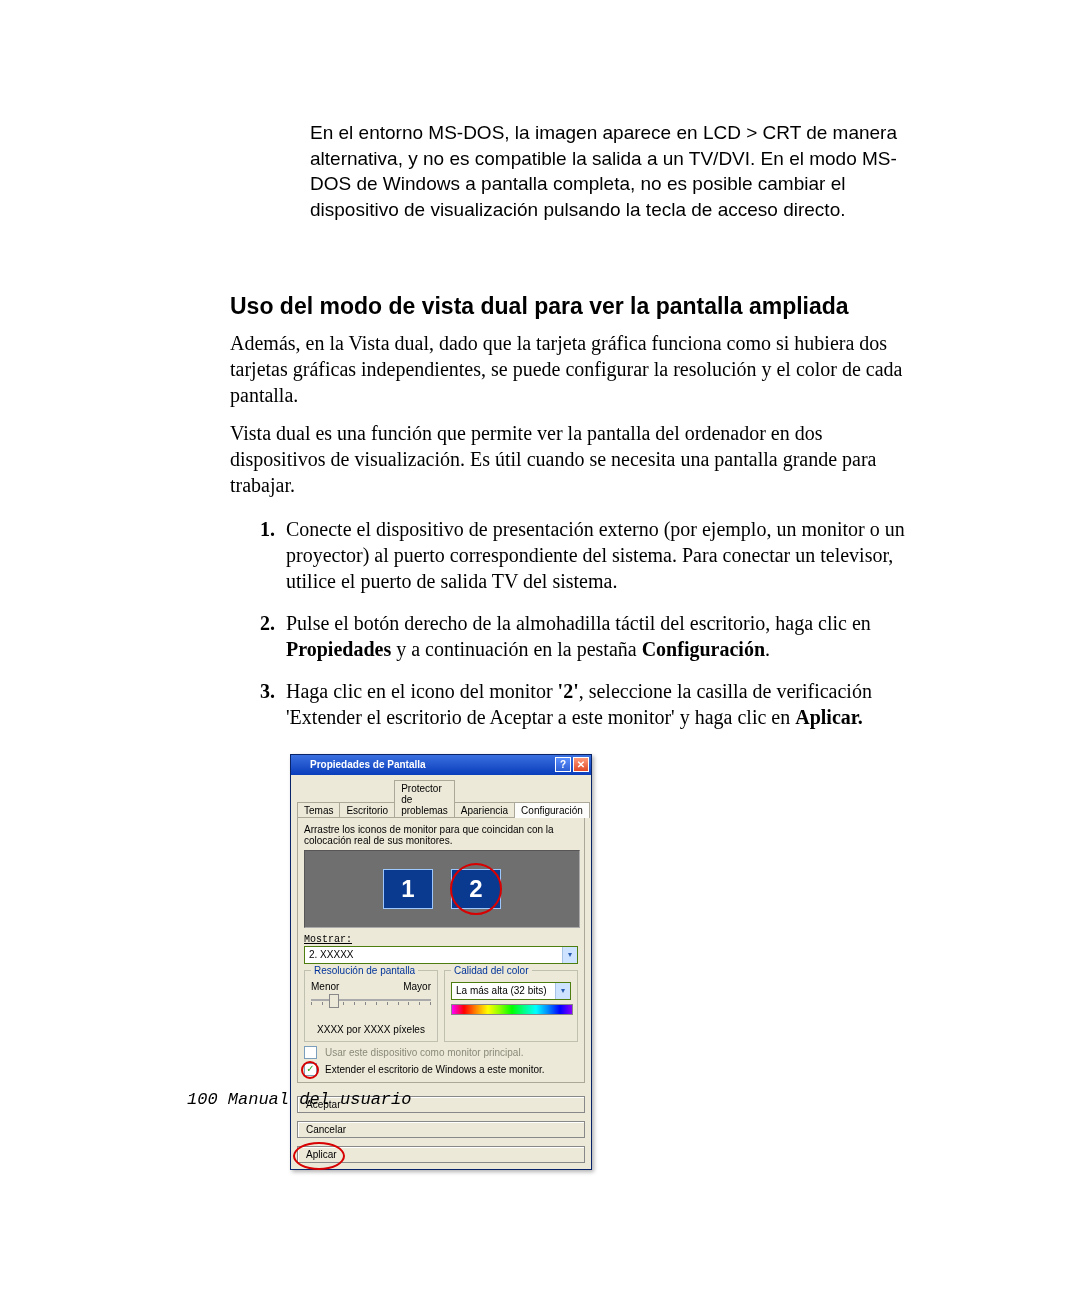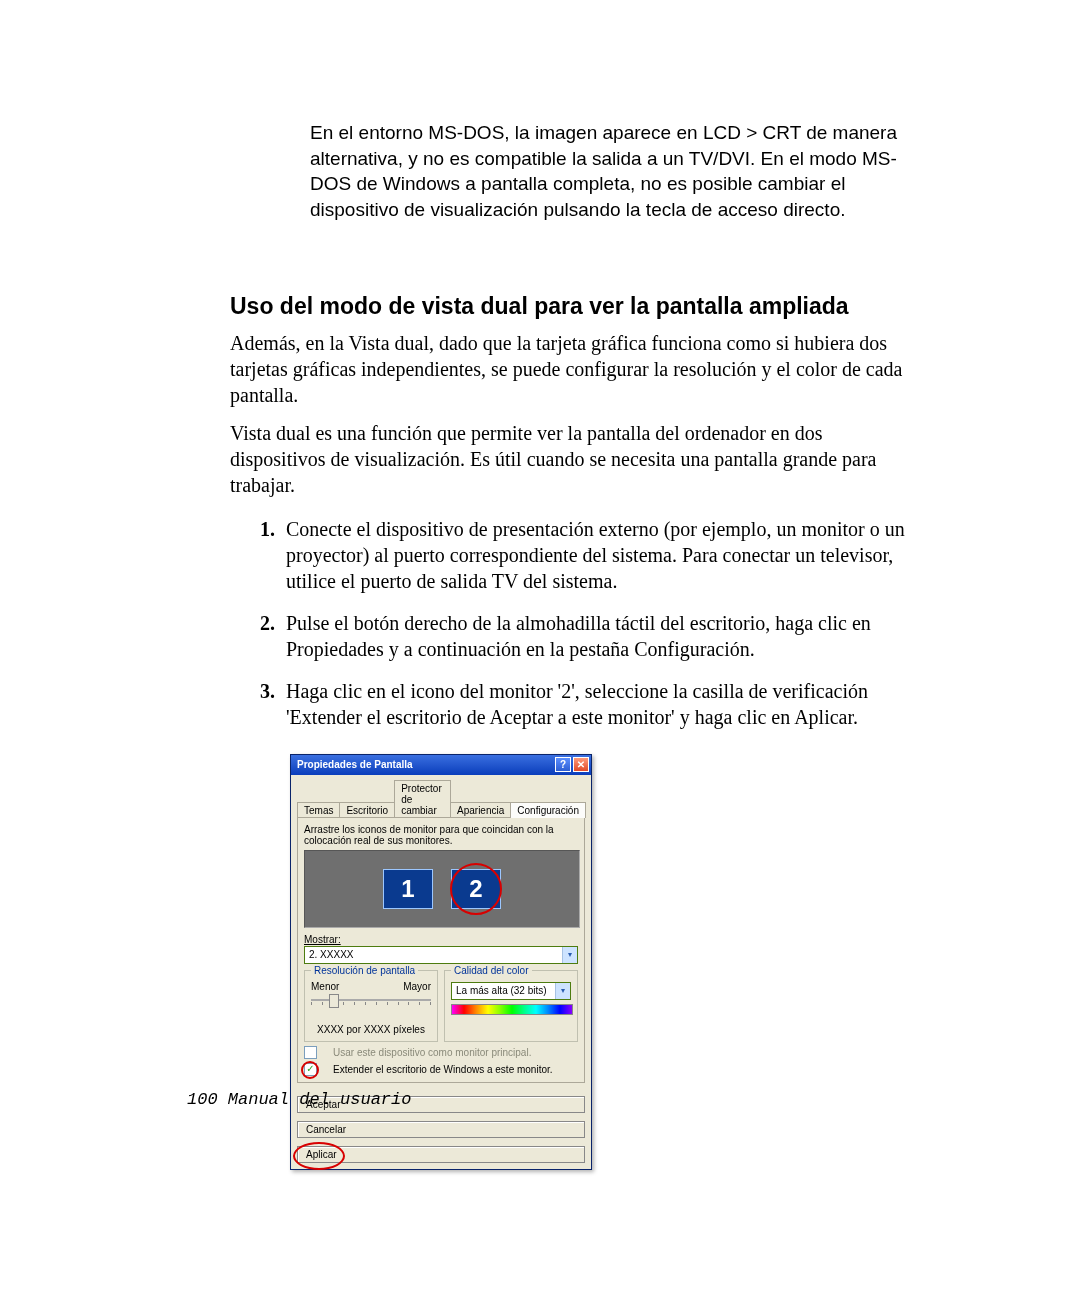--- a/index.html
+++ b/index.html
@@ -40,41 +40,41 @@
     padding-left: 50px;
     margin-top: 18px;
   }
   ol.steps li {
     margin-bottom: 16px;
     padding-left: 6px;
   }
   ol.steps li::marker {
     font-weight: bold;
   }
-  .bold { font-weight: normal; text-align: center; }
+  .bold { font-weight: bold; text-align: center; }
 
   
   .dialog {
     width: 300px;
     margin: 24px 0 0 60px;
     font-family: Tahoma, Arial, sans-serif;
     font-size: 10px;
     background: #ece9d8;
     border: 1px solid #0a246a;
     box-shadow: 2px 2px 4px rgba(0,0,0,0.3);
   }
   .titlebar {
     display: flex;
     align-items: center;
     justify-content: space-between;
     height: 20px;
     background: linear-gradient(to bottom, #3a6fe0, #0a3dbb);
     color: #fff;
     font-weight: bold;
-    padding: 0 2px 0 6px;
+    padding: 0 2px 0 19px;
   }
   .titlebar-buttons { display: flex; gap: 2px; }
   .tb-btn {
     width: 16px; height: 15px;
     display: flex; align-items: center; justify-content: center;
     font-size: 10px; font-weight: bold;
     border: 1px solid #fff; box-sizing: border-box;
     background: linear-gradient(to bottom, #5c8fff, #2d5ed3);
   }
   .tb-close { background: linear-gradient(to bottom, #ff9a7a, #e14a28); color: #fff; }
@@ -135,21 +135,21 @@
     display: flex; align-items: center; justify-content: center;
   }
   .circle-highlight {
     position: absolute;
     width: 48px; height: 48px;
     border: 2px solid #d80000;
     border-radius: 50%;
     pointer-events: none;
   }
   .mostrar-row { margin-top: 6px; }
-  .mostrar-label { font-size: 10px; text-decoration: underline; }
+  .mostrar-label { font-size: 10px; text-decoration: underline; font-family: Liberation Mono, monospace; }
   .dropdown {
     display: flex; align-items: center;
     border: 1px solid #4d7c0f;
     background: #fff;
     height: 16px;
     margin-top: 1px;
   }
   .dropdown span { flex: 1; padding: 0 4px; font-size: 10px; }
   .dd-arrow {
     width: 14px; height: 100%;
@@ -203,21 +203,21 @@
 
   .color-bar {
     width: 100%; height: 9px; margin-top: 4px;
     background: linear-gradient(to right,
       #ff00ff, #ff0000, #ff8800, #ffff00, #88ff00, #00ff00,
       #00ff88, #00ffff, #0088ff, #0000ff, #8800ff);
     border: 1px solid #888;
   }
 
   .checkbox-row {
-    display: flex; align-items: center; gap: 16px;
+    display: flex; align-items: center; gap: 8px;
     font-size: 10px; margin-top: 4px;
     position: relative;
   }
   .checkbox {
     width: 11px; height: 11px; border: 1px solid #7b9ebd;
     background: #fff;
     display: flex; align-items: center; justify-content: center;
     color: #2aa52a; font-size: 10px; line-height: 1;
   }
   .small-circle {
@@ -292,21 +292,21 @@
       <span>Propiedades de Pantalla</span>
       <div class="titlebar-buttons">
         <div class="tb-btn">?</div>
         <div class="tb-btn tb-close">✕</div>
       </div>
     </div>
 
     <div class="tab-strip">
       <div class="tab">Temas</div>
       <div class="tab">Escritorio</div>
-      <div class="tab">Protector de cambiar</div>
+      <div class="tab">Protector de problemas</div>
       <div class="tab">Apariencia</div>
       <div class="tab active">Configuración</div>
     </div>
 
     <div class="tab-body">
       <div class="instruction">Arrastre los iconos de monitor para que coincidan con la colocación real de sus monitores.</div>
 
       <div class="monitor-area">
         <div class="monitor-box">1</div>
         <div class="monitor-2-wrap">

